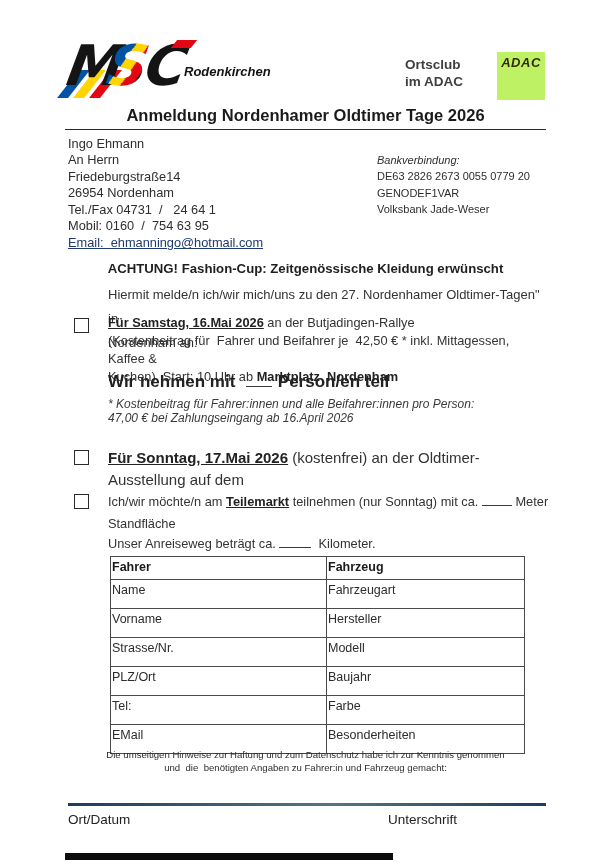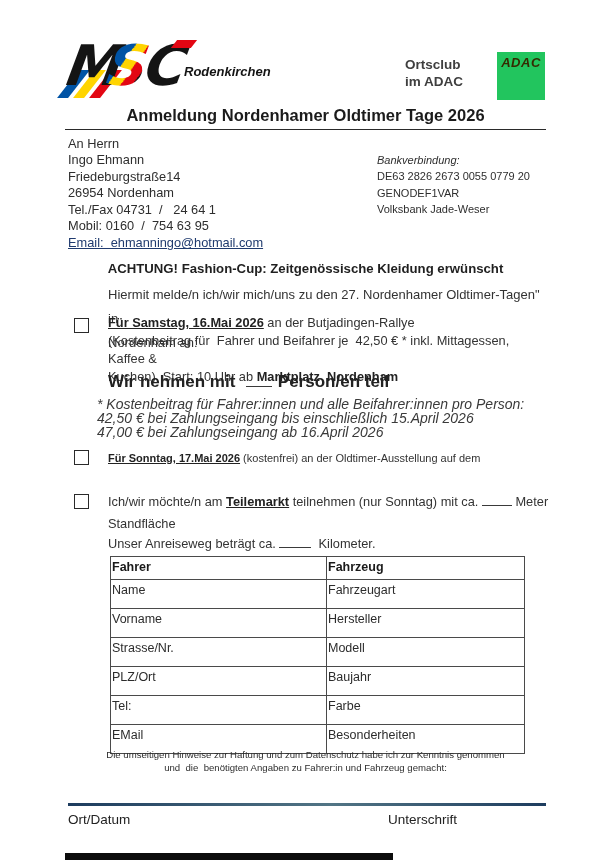--- a/index.html
+++ b/index.html
@@ -18,21 +18,21 @@
      color:#141414;transform:skewX(-10deg);font-family:"DejaVu Sans",sans-serif;}
   .Lm{left:0px;}
   .Ls{left:40px;background:linear-gradient(118deg,#e30613 0 20%,#0053a5 20% 40%,#ffd400 40% 58%,#e30613 58% 74%,#141414 74%);
       -webkit-background-clip:text;background-clip:text;color:transparent;}
   .Lc{left:78px;}
   .c-tip{position:absolute;left:106px;top:0px;width:20px;height:8px;background:#e30613;transform:skewX(-38deg);z-index:2;}
   .rodenkirchen{position:absolute;left:116px;top:24px;z-index:3;font-size:13px;font-weight:700;font-style:italic;
                 color:#141414;white-space:nowrap;}
 
   .ortsclub{position:absolute;left:405px;top:57px;font-size:13.5px;font-weight:700;color:#3f3f3f;line-height:1.25;}
-  .adac-box{position:absolute;left:497px;top:52px;width:48px;height:48px;background:#22c55e;}
+  .adac-box{position:absolute;left:497px;top:52px;width:48px;height:48px;background:#bef264;}
   .adac-box span{display:block;text-align:center;padding-top:3px;font-size:13px;font-weight:700;
                  font-style:italic;color:#352a00;letter-spacing:.5px;}
 
   .title{position:absolute;left:0;top:106px;width:611px;text-align:center;
          font-size:16.5px;font-weight:700;color:#1b1b1b;}
   .rule{position:absolute;left:65px;top:129px;width:481px;border-top:1.6px solid #2a2a2a;}
 
   
   .addr{position:absolute;left:68px;top:136px;font-size:12.8px;line-height:16.4px;color:#2e2e2e;}
   .email{color:#1f3a6e;text-decoration:underline;margin-top:1px;cursor:pointer;}
@@ -45,24 +45,24 @@
   .intro{position:absolute;left:108px;top:283px;width:445px;font-size:13px;line-height:24px;color:#333;}
 
   .chk{position:absolute;width:13px;height:13px;border:1.6px solid #2a2a2a;background:#fff;}
   .blk{display:inline-block;height:11px;border-bottom:1.3px solid #3a3a3a;vertical-align:baseline;}
 
   .sat{position:absolute;left:108px;top:314px;width:440px;font-size:12.8px;line-height:18px;color:#333;}
   .bu{font-weight:700;text-decoration:underline;color:#222;}
   .b{font-weight:700;color:#222;}
   .persons{position:absolute;left:108px;top:372px;font-size:17px;font-weight:700;color:#222;}
 
-  .costnote{position:absolute;left:97px;top:397px;font-size:14px;font-style:italic;
+  .costnote{position:absolute;left:108px;top:397px;font-size:12px;font-style:italic;
             line-height:14.2px;color:#3a3a3a;}
 
-  .sun{position:absolute;left:108px;top:447px;width:440px;font-size:11px;line-height:22px;color:#333;}
+  .sun{position:absolute;left:108px;top:447px;width:440px;font-size:15px;line-height:22px;color:#333;}
   .dim{color:#555;}
   .teile{position:absolute;left:108px;top:491px;width:445px;font-size:12.8px;line-height:22px;color:#333;}
   .anreise{position:absolute;left:108px;top:536px;font-size:12.8px;color:#333;}
 
   
   table.form{position:absolute;left:110px;top:556px;width:415px;border-collapse:collapse;
              font-size:12.5px;color:#2c2c2c;}
   table.form td,table.form th{border:1.4px solid #4a4a4a;text-align:left;vertical-align:top;
              padding:3px 1px;font-weight:400;}
   table.form th{font-weight:700;color:#1a1a1a;height:16px;}
@@ -102,22 +102,22 @@
   </div>
 
   <div class="adac-box">
     <span>ADAC</span>
   </div>
 
   <div class="title">Anmeldung Nordenhamer Oldtimer Tage 2026</div>
   <div class="rule"></div>
 
   <div class="addr">
+    <div class="pre">Ingo Ehmann</div>
     <div class="pre">An Herrn</div>
-    <div class="pre">Ingo Ehmann</div>
     <div class="pre">Friedeburgstraße14</div>
     <div class="pre">26954 Nordenham</div>
     <div class="pre">Tel./Fax 04731  /   24 64 1</div>
     <div class="pre">Mobil: 0160  /  754 63 95</div>
     <div class="email pre">Email:  ehmanningo@hotmail.com</div>
   </div>
 
   <div class="bank">
     <div class="lbl">Bankverbindung:</div>
     <div>DE63 2826 2673 0055 0779 20</div>
@@ -143,21 +143,20 @@
   </div>
 
   <div class="persons">
     <span>Wir nehmen mit</span>
     <span class="blk" style="width:26px;margin:0 1px 0 6px;"></span>
     <span>Person/en teil</span>
   </div>
 
   <div class="costnote">
     <div>* Kostenbeitrag für Fahrer:innen und alle Beifahrer:innen pro Person:</div>
-    <div>42,50 € bei Zahlungseingang bis einschließlich 15.April 2026</div>
     <div>47,00 € bei Zahlungseingang ab 16.April 2026</div>
   </div>
 
   <span class="chk" style="left:74px;top:450px;"></span>
   <div class="sun">
     <div>
       <span class="bu">Für Sonntag, 17.Mai 2026</span><span class="pre"> (kostenfrei) an der Oldtimer-Ausstellung auf dem</span>
     </div>
   </div>
 

